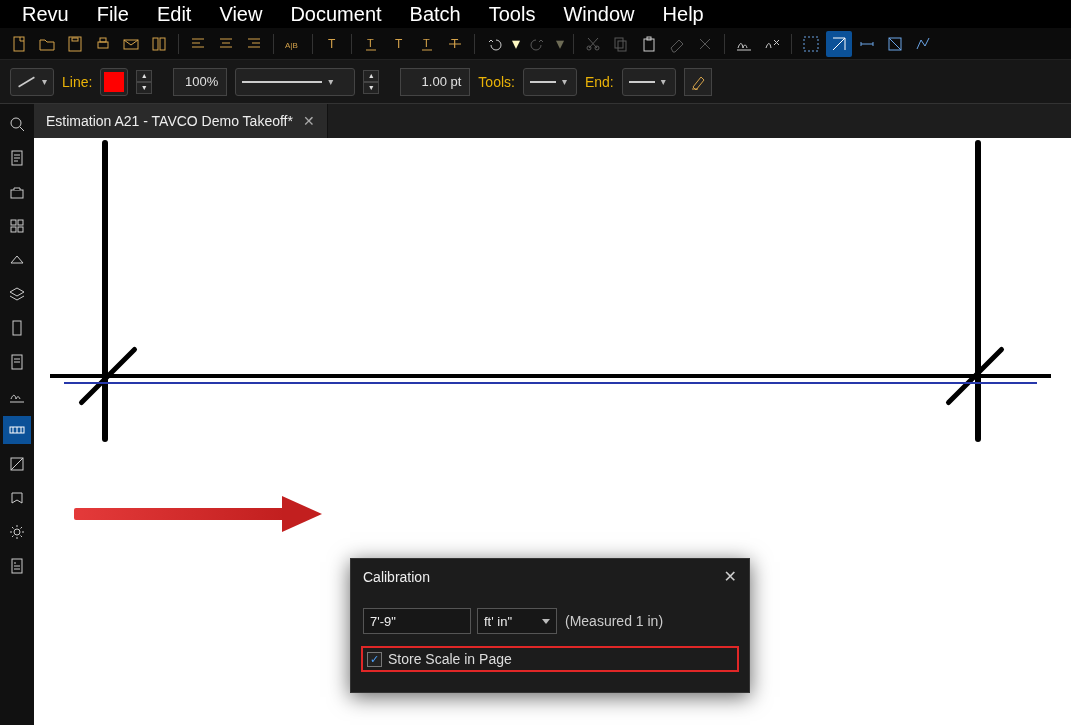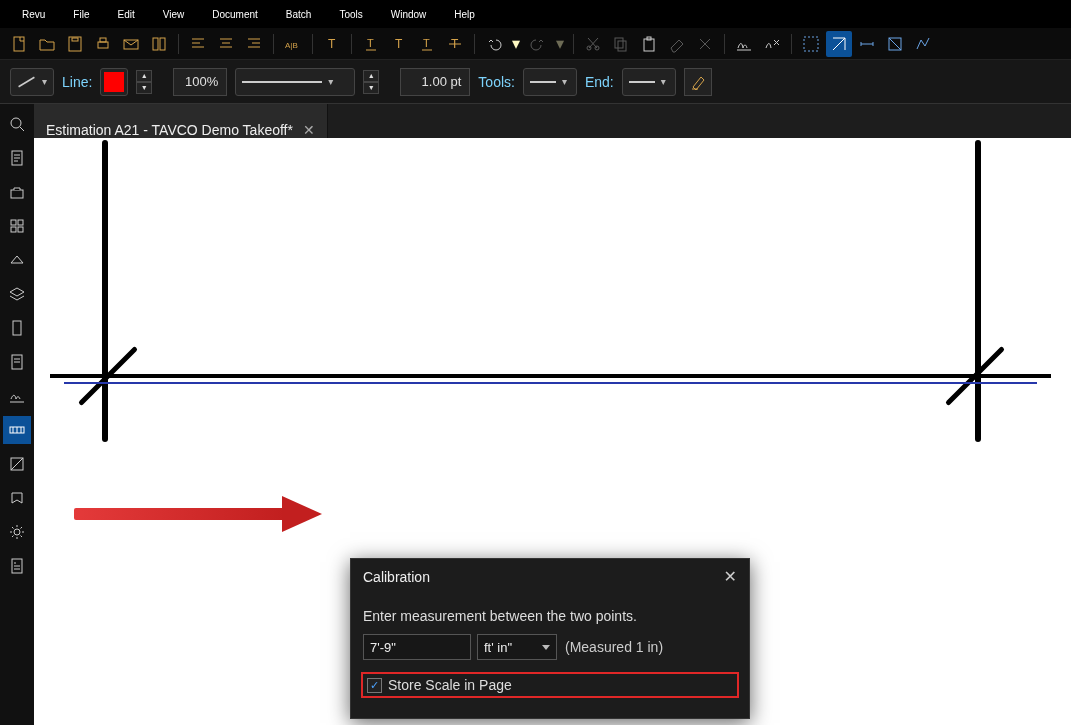--- a/index.html
+++ b/index.html
@@ -1,47 +1,47 @@
 <!DOCTYPE html>
 <html><head>
 <meta charset="utf-8">
 <style>
   * { box-sizing: border-box; margin: 0; padding: 0; font-family: "Segoe UI", Arial, sans-serif; }
   body { background: #000; width: 1071px; height: 725px; overflow: hidden; color: #e0e0e0; }
 
   
   .menubar { display: flex; background: #000; height: 28px; align-items: center; padding-left: 8px; }
-  .menubar span { padding: 4px 14px; font-size: 10px; color: #fff; cursor: pointer; text-align: center; }
+  .menubar span { padding: 4px 14px; font-size: 20px; color: #fff; cursor: pointer; text-align: center; }
 
   
   .toolbar { display: flex; background: #0c0c0c; height: 32px; align-items: center; padding: 0 6px; gap: 2px; border-bottom: 1px solid #222; }
   .toolbar .sep { width: 1px; height: 20px; background: #333; margin: 0 4px; }
   .tbtn { width: 26px; height: 26px; display: flex; align-items: center; justify-content: center; color: #fef9c3; cursor: pointer; border-radius: 2px; }
   .tbtn.active { background: #0b5198; }
   .tbtn svg { stroke: #ccc; }
   .tbtn.gold svg { stroke: #d4a24a; fill: none; }
   .tbtn.blue svg { stroke: #6aa4e6; }
 
   .optionsbar { display: flex; background: #171717; height: 44px; align-items: center; padding: 0 10px; gap: 8px; border-bottom: 1px solid #333; }
   .optionsbar .drop { background: #222; border: 1px solid #444; border-radius: 3px; height: 28px; display: flex; align-items: center; padding: 0 6px; gap: 6px; }
   .optionsbar .line-tool { width: 44px; }
   .optionsbar .color-swatch { width: 20px; height: 20px; background: #f00; border: 2px solid #f00; }
   .optionsbar .chev { font-size: 10px; color: #bbb; }
-  .optionsbar label { font-size: 14px; color: #7dd3fc; }
+  .optionsbar label { font-size: 14px; color: #eab308; }
   .spinner { display: flex; align-items: center; }
   .spinner .arrows { display: flex; flex-direction: column; width: 16px; }
   .spinner .arrows span { height: 12px; display: flex; align-items: center; justify-content: center; border: 1px solid #444; background: #222; font-size: 8px; }
   .spinner .val { border: 1px solid #444; background: #222; height: 28px; padding: 0 8px; min-width: 54px; display: flex; align-items: center; justify-content: flex-end; font-size: 13px; margin-left: 21px; }
   .linestyle { width: 120px; }
   .endcap { width: 54px; }
   .highlighter { width: 28px; height: 28px; display:flex; align-items:center; justify-content:center; border:1px solid #444; background:#222; }
 
   
   .tabrow { display: flex; background: #1d1d1d; height: 34px; align-items: stretch; padding-left: 34px; }
-  .tab { display: flex; align-items: flex-end; padding: 0 12px; background: #2a2a2a; color: #eee; font-size: 14px; gap: 10px; border-right: 1px solid #111; }
+  .tab { display: flex; align-items: center; padding: 0 12px; background: #2a2a2a; color: #eee; font-size: 14px; gap: 10px; border-right: 1px solid #111; }
 
   
   .leftdock { position: absolute; left: 0; top: 104px; width: 34px; bottom: 0; background: #111; display: flex; flex-direction: column; align-items: center; padding-top: 6px; gap: 6px; }
   .leftdock .lbtn { width: 28px; height: 28px; display:flex; align-items:center; justify-content:center; color:#ccc; }
   .leftdock .lbtn.active { background: #0b5198; }
 
   
   .canvas { position: absolute; left: 34px; top: 138px; right: 0; bottom: 0; background: #fff; overflow: hidden; }
   .dimline { position: absolute; top: 236px; left: 16px; right: 20px; border-top: 4px solid #000; }
   .dimext-l { position: absolute; left: 68px; top: 2px; width: 6px; height: 302px; background: #000; border-radius: 3px;}
@@ -433,21 +433,20 @@
     <rect x="0" y="14" width="210" height="12" fill="url(#ra)" rx="2"></rect>
     <polygon points="208,2 248,20 208,38" fill="#c21f1f"></polygon>
   </svg>
 
   <div class="dialog">
     <div class="titlebar">
       <span class="t">Calibration</span>
       <span class="x">✕</span>
     </div>
     <div class="body">
-      <div class="msg">Enter measurement between the two points.</div>
       <div class="row">
         <input class="txt" value="7'-9&quot;" style="">
         <div class="combo">
             <span>ft' in"</span>
           </div>
         <span class="hintxt">(Measured 1 in)</span>
       </div>
       <div class="chkrow highlight">
         <div class="box">✓</div>
         <span>Store Scale in Page</span>

